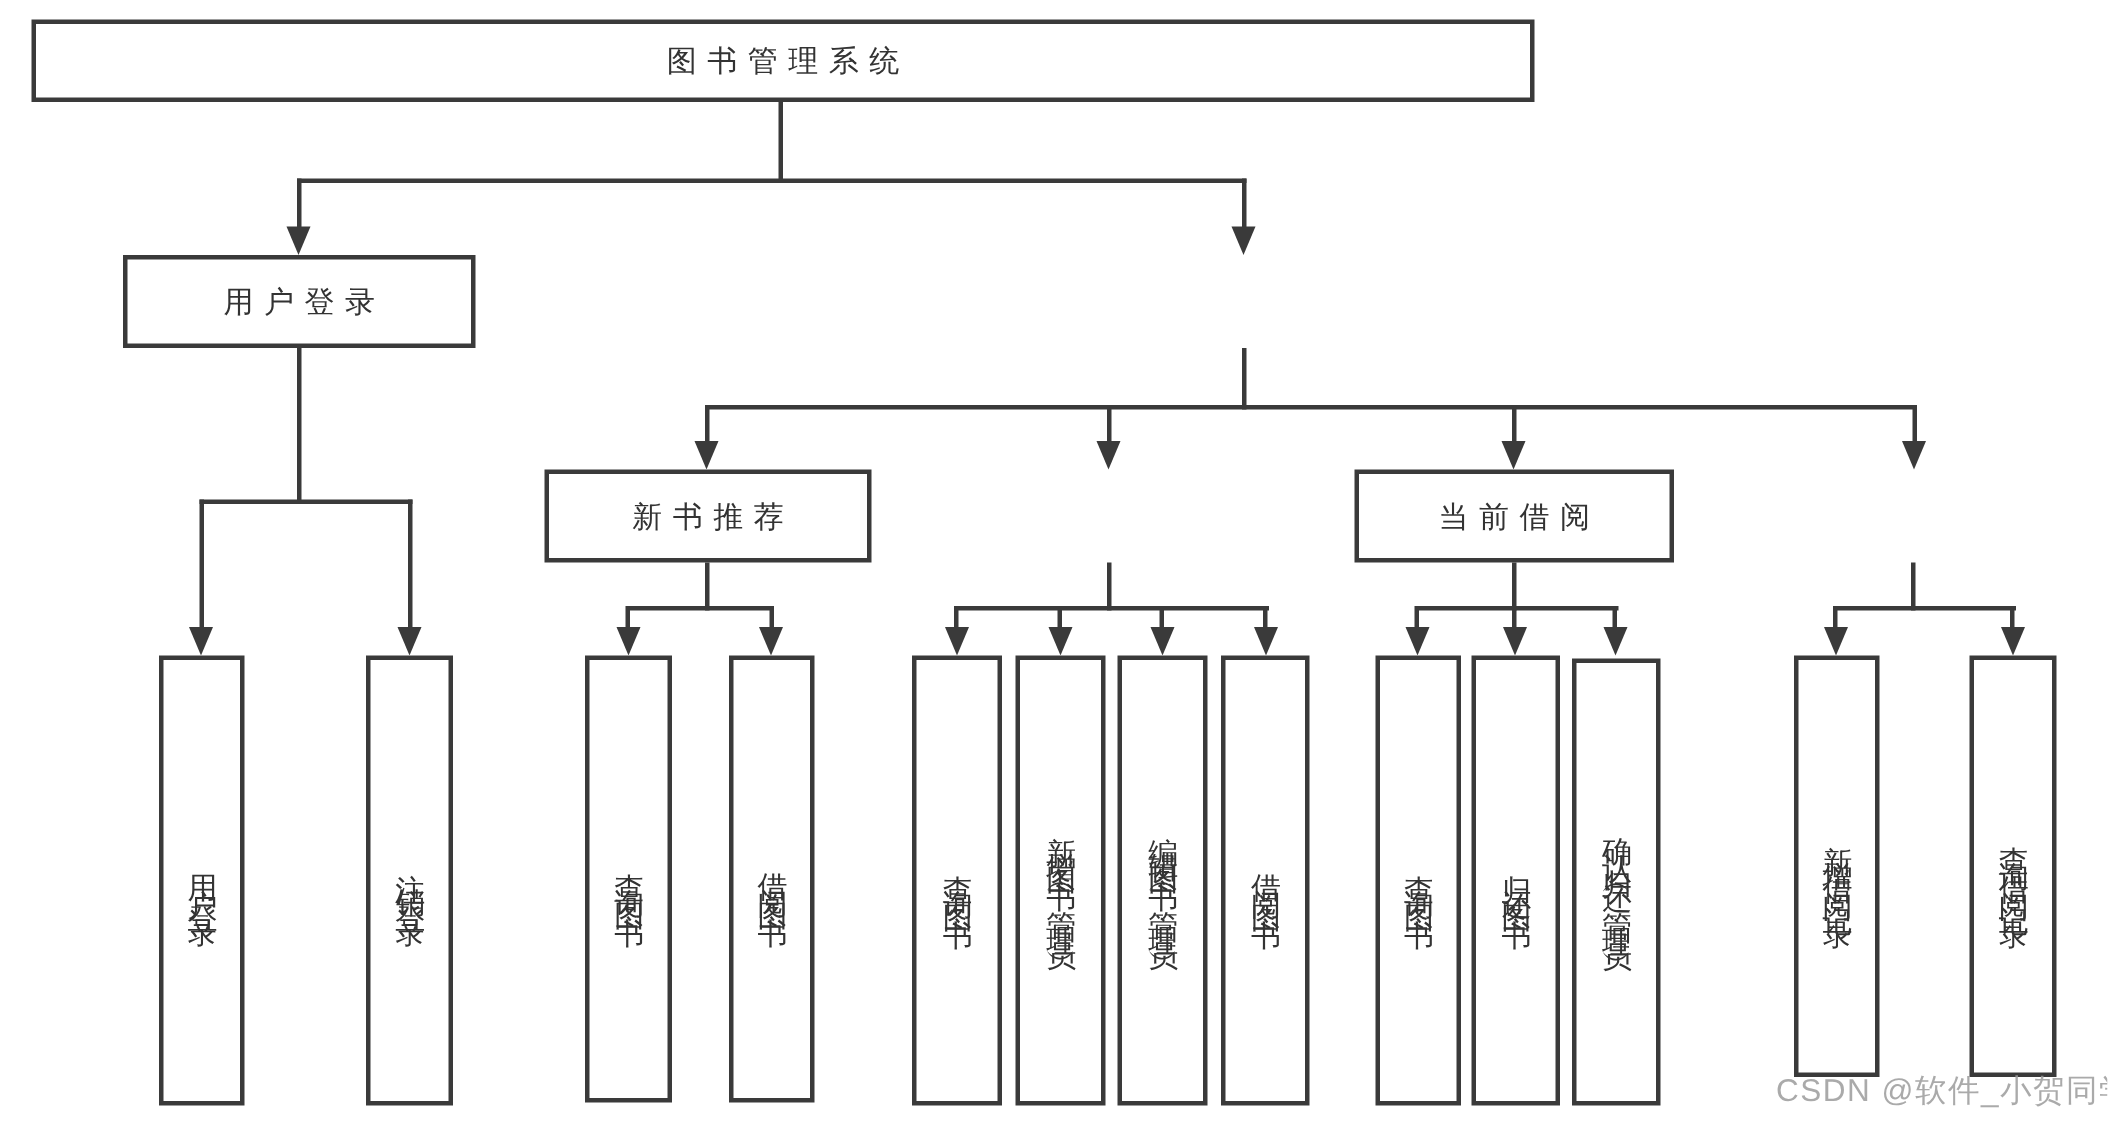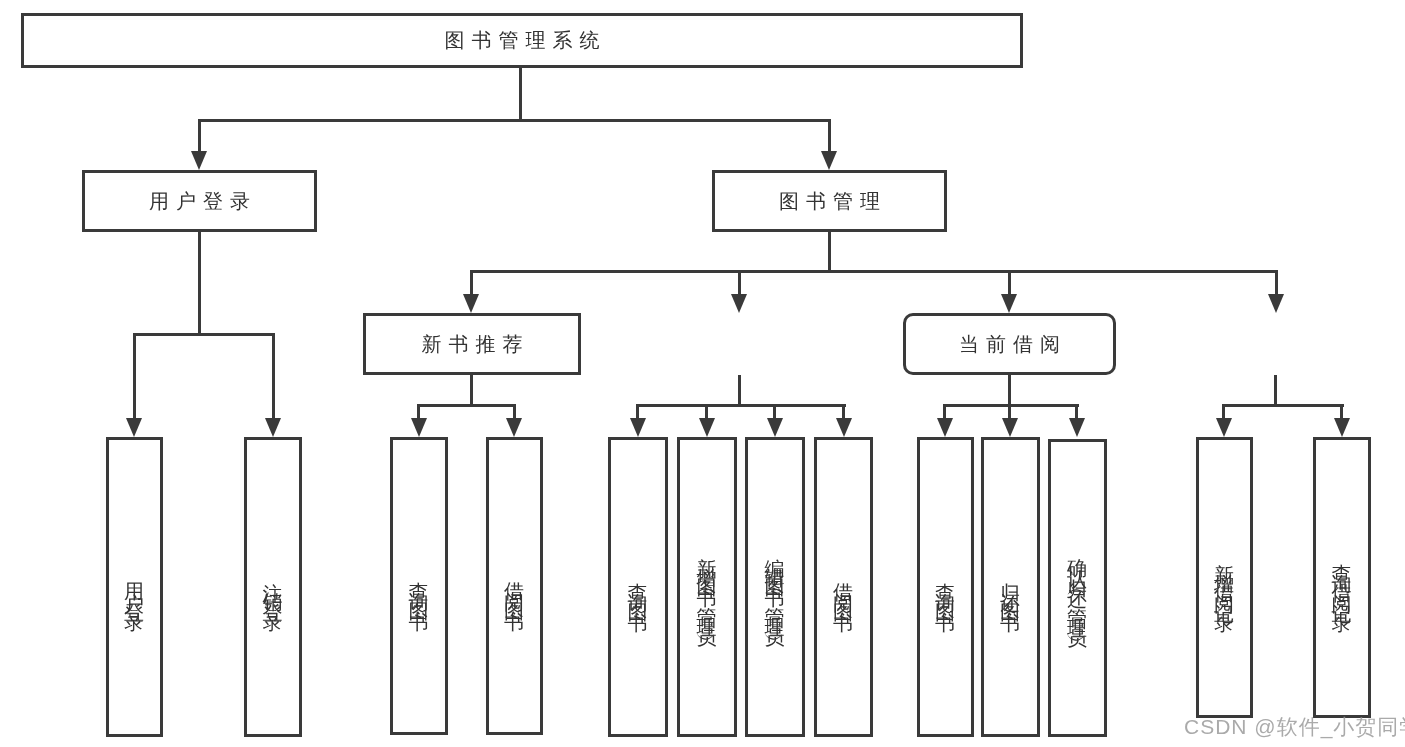--- a/index.html
+++ b/index.html
@@ -65,42 +65,41 @@
   <div class="box h" style="left:21px; top:13px; width:1002px; height:55px;">图书管理系统</div>
 
   <div class="vline" style="left:519px; top:68px; width:3px; height:53px;"></div>
   <div class="hline" style="left:198px; top:119px; width:633px; height:3px;"></div>
   <div class="vline" style="left:198px; top:119px; width:3px; height:33px;"></div>
   <div class="arrow" style="left:191px; top:151px;"></div>
   <div class="vline" style="left:828px; top:119px; width:3px; height:33px;"></div>
   <div class="arrow" style="left:821px; top:151px;"></div>
 
   <div class="box h" style="left:82px; top:170px; width:235px; height:62px;">用户登录</div>
-  <div class="box h" style="left:712px; top:170px; width:235px; height:62px;">图书管理</div>
 
   <div class="vline" style="left:198px; top:232px; width:3px; height:104px;"></div>
   <div class="hline" style="left:133px; top:333px; width:142px; height:3px;"></div>
   <div class="vline" style="left:133px; top:333px; width:3px; height:88px;"></div>
   <div class="arrow" style="left:126px; top:418px;"></div>
   <div class="vline" style="left:272px; top:333px; width:3px; height:88px;"></div>
   <div class="arrow" style="left:265px; top:418px;"></div>
 
   <div class="vline" style="left:828px; top:232px; width:3px; height:41px;"></div>
   <div class="hline" style="left:470px; top:270px; width:808px; height:3px;"></div>
   <div class="vline" style="left:470px; top:270px; width:3px; height:26px;"></div>
   <div class="arrow" style="left:463px; top:294px;"></div>
   <div class="vline" style="left:738px; top:270px; width:3px; height:26px;"></div>
   <div class="arrow" style="left:731px; top:294px;"></div>
   <div class="vline" style="left:1008px; top:270px; width:3px; height:26px;"></div>
   <div class="arrow" style="left:1001px; top:294px;"></div>
   <div class="vline" style="left:1275px; top:270px; width:3px; height:26px;"></div>
   <div class="arrow" style="left:1268px; top:294px;"></div>
 
   <div class="box h" style="left:363px; top:313px; width:218px; height:62px;text-align:right;">新书推荐</div>
-  <div class="box h" style="left:903px; top:313px; width:213px; height:62px;border-radius:10px;">当前借阅</div>
+  <div class="box h" style="left:903px; top:313px; width:213px; height:62px;">当前借阅</div>
 
   <div class="vline" style="left:470px; top:375px; width:3px; height:32px;"></div>
   <div class="hline" style="left:418px; top:404px; width:98px; height:3px;"></div>
   <div class="vline" style="left:417px; top:404px; width:3px; height:17px;"></div>
   <div class="arrow" style="left:411px; top:418px;"></div>
   <div class="vline" style="left:513px; top:404px; width:3px; height:17px;"></div>
   <div class="arrow" style="left:506px; top:418px;"></div>
 
   <div class="vline" style="left:738px; top:375px; width:3px; height:32px;"></div>
   <div class="hline" style="left:637px; top:404px; width:209px; height:3px;"></div>

